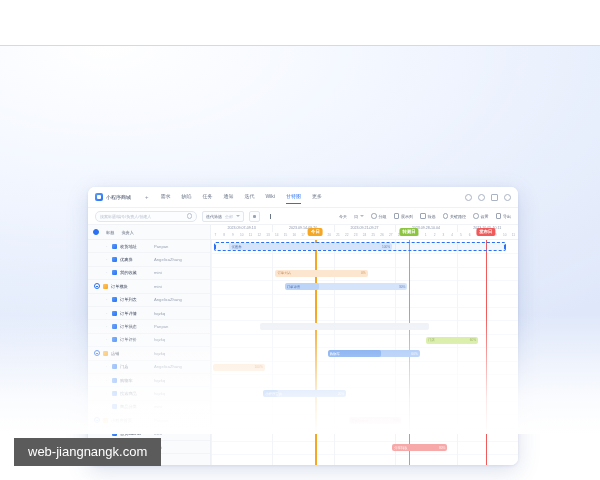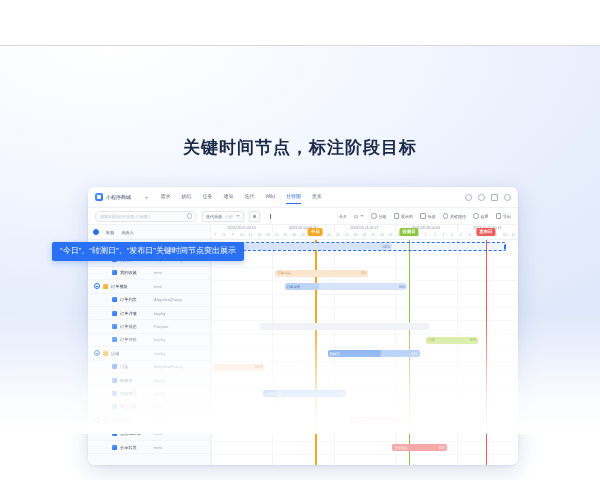--- a/index.html
+++ b/index.html
@@ -206,21 +206,20 @@
 </style>
 </head>
 <body>
 
 <div class="page">
 
   <div class="topstrip"></div>
   <div class="hairline"></div>
 
   <div class="slide">
-    <div class="slide-title">关键时间节点，标注阶段目标</div>
 
     <div class="app">
 
       <div class="app-nav">
         <div class="brand">
           <div class="brand-logo"></div>
           <div class="brand-name">小程序商城</div>
         </div>
         <div class="nav-plus">+</div>
         <div class="nav-tabs">
@@ -534,16 +533,16 @@
               <div class="bar b-red" style="left: 59%; width: 18%; top: 204px;">
                 <span class="blabel" style="position: relative;">分享转发</span>
                 <span class="bpct" style="position: relative;">80%</span>
               </div>
             </div>
         </div>
 
       </div>
     </div>
 
-    <div class="callout">“今日”、“转测日”、“发布日”关键时间节点突出展示</div>
   </div>
 
+  <div class="wm">web-jiangnangk.com</div>
 </div>
 
 </body></html>

